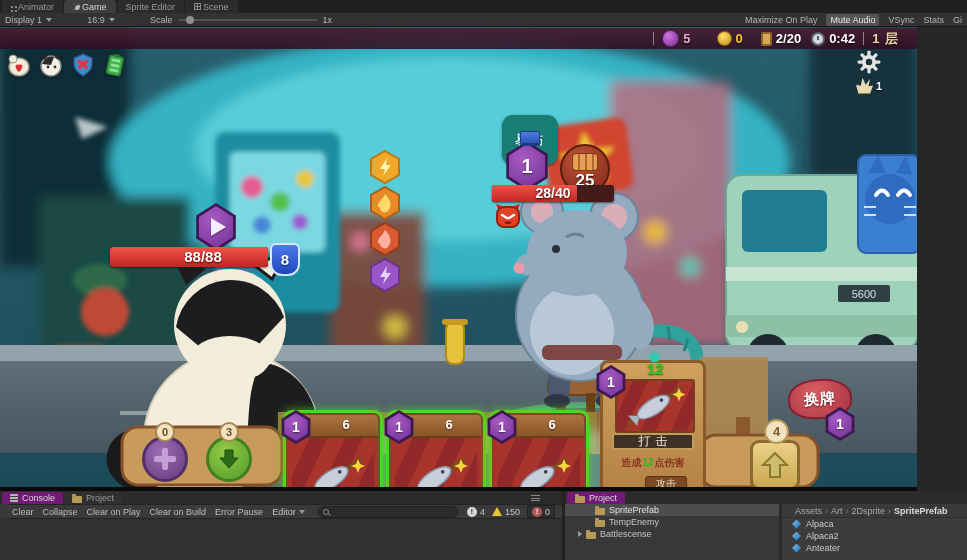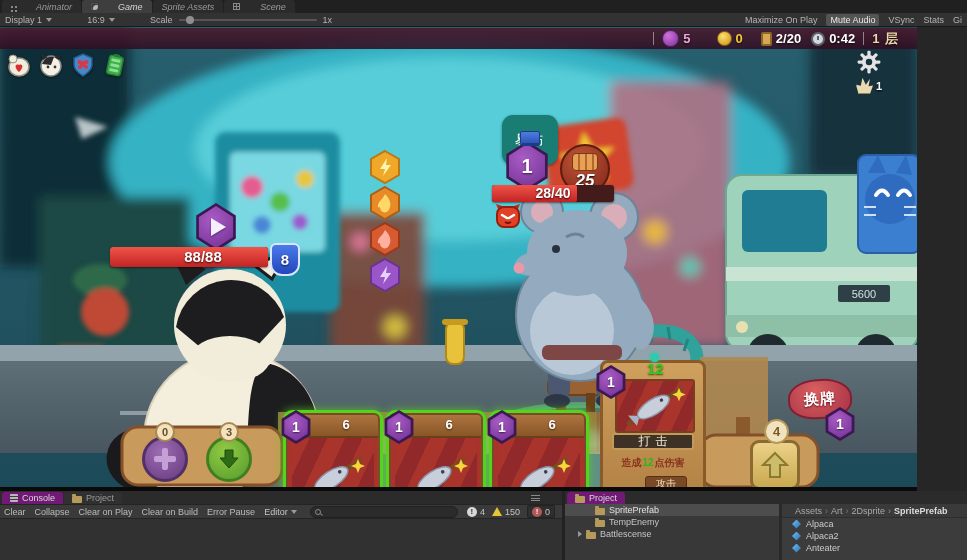--- a/index.html
+++ b/index.html
@@ -2,21 +2,21 @@
 <html><head>
 <meta charset="utf-8">
 <style>
   html,body{margin:0;padding:0;}
   body{width:967px;height:560px;overflow:hidden;background:#262626;
        font-family:"Liberation Sans","DejaVu Sans",sans-serif;position:relative;
        -webkit-font-smoothing:antialiased;}
   
   #tabbar{position:absolute;left:0;top:0;width:967px;height:13px;background:#202020;
           display:flex;align-items:stretch;gap:1px;padding-left:2px;font-size:9px;color:#9a9a9a;}
-  .etab{display:flex;align-items:center;gap:20px;padding:0 9px;background:#2b2b2b;border-radius:3px 3px 0 0;font-style:italic;}
+  .etab{display:flex;align-items:center;gap:2px;padding:0 9px;background:#2b2b2b;border-radius:3px 3px 0 0;}
   .etab.active{background:#3e3e3e;color:#d8d8d8;}
   .ic-anim{width:2px;height:2px;background:#8a8a8a;box-shadow:4px 0 #8a8a8a,0 4px #8a8a8a,4px 4px #8a8a8a;margin-right:3px;}
   .ic-game{width:7px;height:7px;border-radius:50%;background:#b8b8b8;box-shadow:inset 2px 2px 0 #3e3e3e;}
   .ic-scene{width:7px;height:7px;background:
       repeating-linear-gradient(0deg,#8a8a8a 0 1px,transparent 1px 3px),
       repeating-linear-gradient(90deg,#8a8a8a 0 1px,transparent 1px 3px);}
   #gtoolbar{position:absolute;left:0;top:13px;width:967px;height:14px;background:#323232;
             border-bottom:1px solid #191919;display:flex;align-items:center;font-size:9px;
             color:#b4b4b4;padding:0 5px;box-sizing:border-box;overflow:hidden;}
   .caret{width:0;height:0;border-left:3px solid transparent;border-right:3px solid transparent;border-top:4px solid #999;display:inline-block;}
@@ -72,21 +72,21 @@
   .hex>span{position:relative;z-index:1;color:#fff;font-weight:bold;text-shadow:0 1px 2px rgba(0,0,0,.6);}
   .hex-lg{width:46px;height:50px;font-size:20px;}
   .hex-sm{width:32px;height:34px;font-size:14px;}
   .block-hex{position:absolute;left:16px;top:26px;}
   .book-ic{position:absolute;left:32px;top:16px;width:18px;height:11px;background:linear-gradient(#4f7ede,#2d56b8);
            border:1px solid #1d3c88;border-radius:2px;z-index:3;box-shadow:0 2px 0 #1d3c88;}
   .intent{position:absolute;left:72px;top:29px;width:50px;height:50px;border-radius:50%;
           background:radial-gradient(circle at 40% 30%,#c25538,#7c2517);border:2px solid #5c1c0e;box-sizing:border-box;}
   .fist{width:24px;height:16px;margin:7px auto 0;border-radius:4px;border:1px solid #7a3a18;
         background:repeating-linear-gradient(90deg,#e8a055 0 5px,#b06a30 5px 7px);}
-  .intent-num{position:absolute;bottom:1px;width:100%;text-align:center;color:#fff;font-size:17px;font-weight:bold;text-shadow:0 1px 2px #000;font-style:italic;}
+  .intent-num{position:absolute;bottom:1px;width:100%;text-align:center;color:#fff;font-size:17px;font-weight:bold;text-shadow:0 1px 2px #000;}
   .hpbar{position:absolute;background:#441b1b;border-radius:3px;overflow:hidden;box-shadow:0 1px 2px rgba(0,0,0,.5);}
   .hpfill{position:absolute;left:0;top:0;bottom:0;background:linear-gradient(180deg,#ef5448,#c32424);border-radius:2px;}
   .hptext{position:absolute;inset:0;text-align:center;color:#fff;font-weight:bold;
           text-shadow:0 1px 2px rgba(40,0,0,.9);}
   .enemy-hp{left:4px;top:70px;width:122px;height:17px;font-size:13px;}
   .enemy-hp .hptext{line-height:17px;font-size:14px;}
   .buff-cat{position:absolute;left:6px;top:88px;}
   
   #player-ui{left:108px;top:176px;width:200px;height:84px;}
   .play-hex{position:absolute;left:86px;top:0;width:44px;height:48px;}
@@ -158,21 +158,21 @@
   .pane-project{flex:1;display:flex;flex-direction:column;min-width:0;}
   .tabrow{height:13px;background:#2b2b2b;display:flex;align-items:flex-end;gap:1px;padding-left:2px;position:relative;}
   .ptab{display:flex;align-items:center;gap:4px;padding:1px 8px;background:#303030;color:#9a9a9a;border-radius:3px 3px 0 0;}
   .ptab.active{background:#701a75;color:#d8d8d8;}
   .ic-console{width:8px;height:8px;background:linear-gradient(#b8b8b8 0 2px,#3e3e3e 2px 3px,#b8b8b8 3px 5px,#3e3e3e 5px 6px,#b8b8b8 6px 8px);border-radius:1px;}
   .ic-folder{width:10px;height:7px;background:#b59a5a;border-radius:1px;position:relative;margin-top:2px;}
   .ic-folder::before{content:"";position:absolute;left:0;top:-2px;width:4px;height:2px;background:#b59a5a;border-radius:1px 1px 0 0;}
   .pane-menu{position:absolute;right:22px;top:4px;width:9px;height:6px;
       background:linear-gradient(#8a8a8a 0 1px,transparent 1px 3px,#8a8a8a 3px 4px,transparent 4px 5px,#8a8a8a 5px 6px);}
   .toolrow{height:15px;background:#3a3a3a;border-top:1px solid #242424;border-bottom:1px solid #242424;
-      display:flex;align-items:center;padding:0 4px;gap:9px;box-sizing:border-box;}
+      display:flex;align-items:center;padding:0 4px;gap:9px;box-sizing:border-box;margin-left:8px;}
   .tbtn{white-space:nowrap;color:#bcbcbc;}
   .dd{display:flex;align-items:center;gap:3px;}
   .search{height:10px;background:#2b2b2b;border:1px solid #212121;border-radius:6px;position:relative;}
   .search::before{content:"";position:absolute;left:4px;top:2px;width:4px;height:4px;border:1px solid #8a8a8a;border-radius:50%;}
   .search::after{content:"";position:absolute;left:9px;top:7px;width:3px;height:1px;background:#8a8a8a;transform:rotate(40deg);}
   .c-search{width:156px;margin-left:4px;}
   .badges{margin-left:auto;display:flex;align-items:center;gap:7px;padding-right:3px;}
   .bdg{display:flex;align-items:center;gap:3px;}
   .ic-info{width:10px;height:10px;border-radius:50%;background:#d8d8d8;color:#333;font-size:8px;font-weight:bold;
       display:grid;place-items:center;line-height:1;}
@@ -205,21 +205,21 @@
 <div id="tabbar">
   <div class="etab">
     <span class="ic-anim"></span>
     <span>Animator</span>
   </div>
   <div class="etab active">
     <span class="ic-game"></span>
     <span>Game</span>
   </div>
   <div class="etab">
-    <span>Sprite Assets</span>
+    <span>Sprite Editor</span>
   </div>
   <div class="etab">
     <span class="ic-scene"></span>
     <span>Scene</span>
   </div>
 </div>
 
 <div id="gtoolbar">
   <div class="gt-dd">
     <span>Display 1</span>

